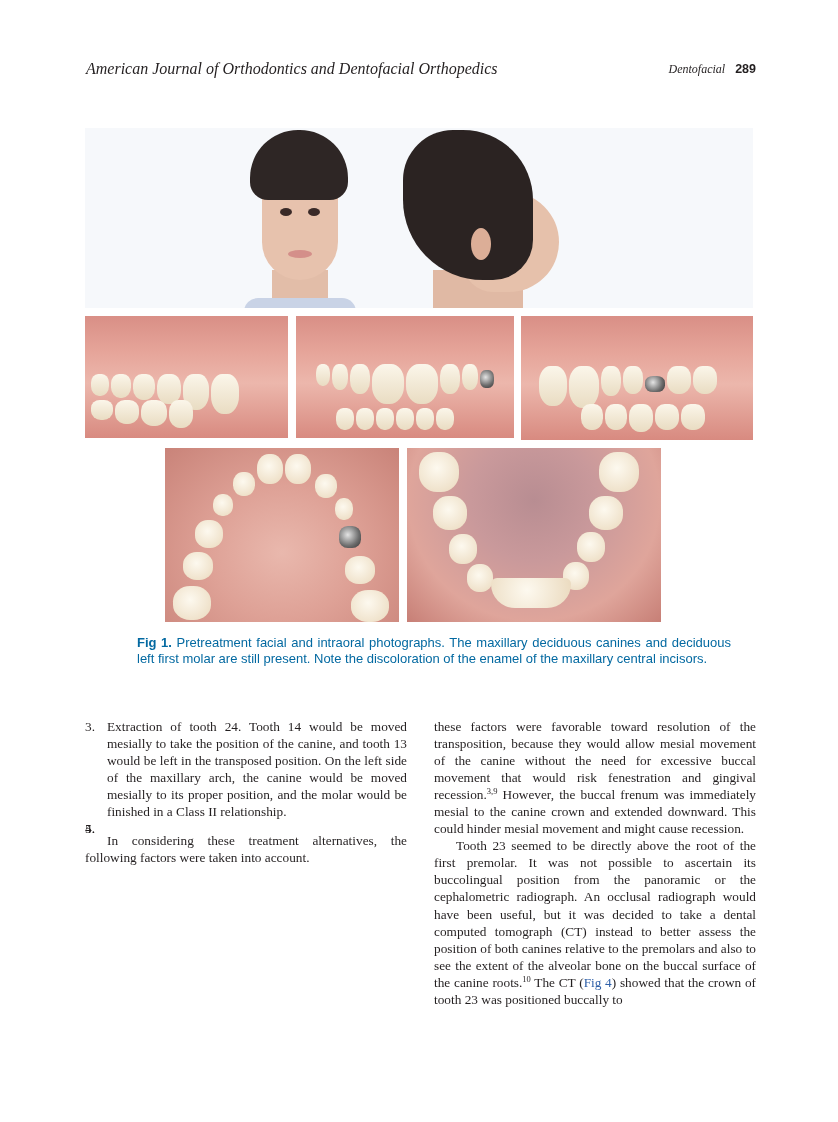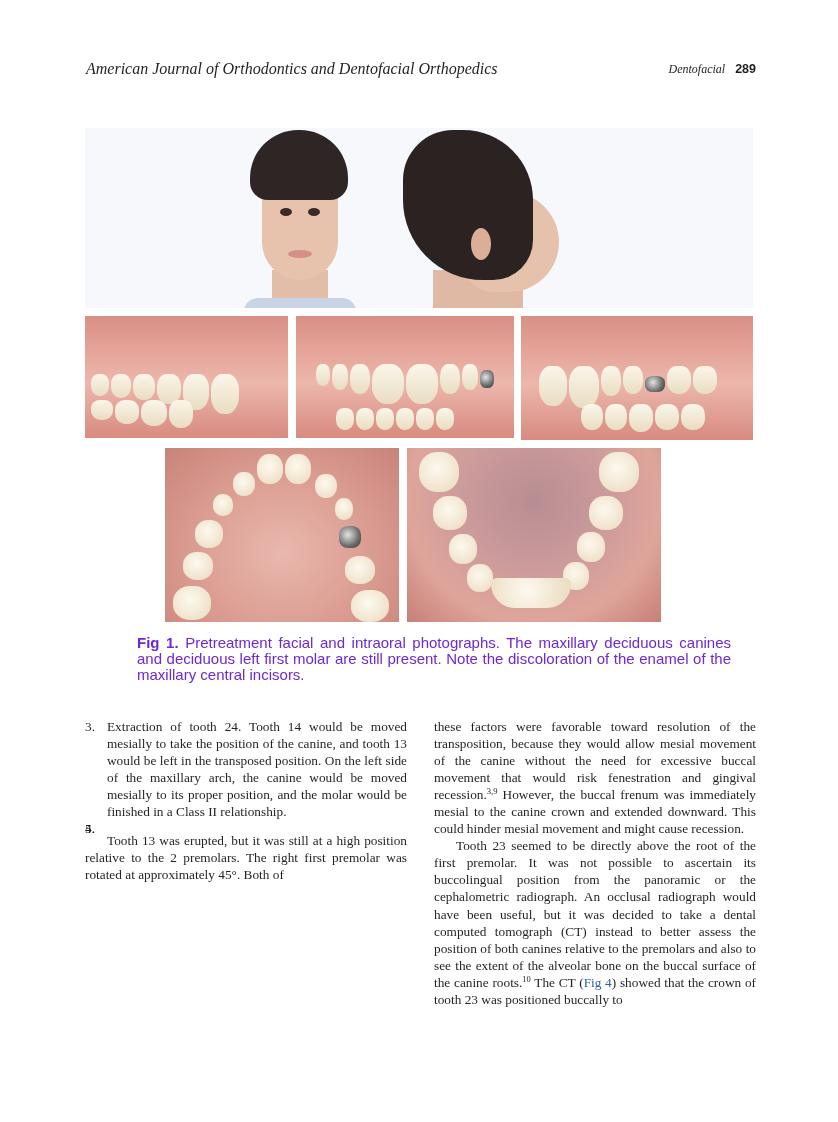--- a/index.html
+++ b/index.html
@@ -26,21 +26,21 @@
   .profile .neck { position: absolute; left: 30px; top: 140px; width: 90px; height: 40px; background: #e0b9a4; }
   
   .oral { background: linear-gradient(180deg, #d98f86 0%, #e6a59a 30%, #ecb7ac 55%, #d88a80 100%); }
   .teeth-row { position: absolute; display: flex; gap: 2px; }
   .tooth { background: linear-gradient(180deg, #fbf6ea, #e9dcc2); border-radius: 40% 40% 45% 45%; }
   .crown-metal { background: radial-gradient(circle at 40% 40%, #e4e4e4, #6c6c6c 60%, #333 100%); border-radius: 40%; }
   .occlusal { background: radial-gradient(ellipse at 50% 60%, #e9b8ad 0%, #dea196 45%, #c98379 100%); }
   .occlusal.lower { background: radial-gradient(ellipse at 50% 30%, #b88d92 0%, #c9999b 35%, #dfa59b 70%, #c77f76 100%); }
   .arch-tooth { position: absolute; background: radial-gradient(circle at 45% 40%, #fdf9ef, #ead9bd); border-radius: 45%; }
 
-  .caption { position: absolute; left: 137px; top: 635px; width: 594px; font-family: "Liberation Sans", sans-serif; font-size: 15px; line-height: 16px; text-align: justify; color: #6d28d9; }
+  .caption { position: absolute; left: 137px; top: 635px; width: 594px; font-family: "Liberation Sans", sans-serif; font-size: 13px; line-height: 16px; text-align: justify; color: #0369a1; }
   .caption .label { font-weight: bold; }
 
   .col { position: absolute; top: 718px; width: 322px; font-size: 13.3px; line-height: 17.05px; text-align: justify; }
   .col.left { left: 85px; }
   .col.right { left: 434px; }
   .col p { margin: 0; }
   .indent { text-indent: 22px; }
   .list-item { position: relative; padding-left: 22px; }
   .list-item .num { position: absolute; left: 0; top: 0; }
   .gap { height: 12px; }
@@ -166,19 +166,19 @@
     <span class="num">3.</span>
     <span>Extraction of tooth 24. Tooth 14 would be moved mesially to take the position of the canine, and tooth 13 would be left in the transposed position. On the left side of the maxillary arch, the canine would be moved mesially to its proper position, and the molar would be finished in a Class II relationship.</span>
   </div>
   <div class="list-item">
     <span class="num">4.</span>
   </div>
   <div class="list-item">
     <span class="num">5.</span>
   </div>
   <div class="gap"></div>
-  <p class="indent">Tooth 13 was erupted, but it was still at a high position relative to the 2 premolars. The right first premolar was rotated at approximately 45°. Both of</p>
+  <p class="indent">In considering these treatment alternatives, the following factors were taken into account.</p>
 </div>
 
 <div class="col right">
   <p><span>these factors were favorable toward resolution of the transposition, because they would allow mesial movement of the canine without the need for excessive buccal movement that would risk fenestration and gingival recession.</span><sup>3,9</sup><span> However, the buccal frenum was immediately mesial to the canine crown and extended downward. This could hinder mesial movement and might cause recession.</span></p>
   <p class="indent"><span>Tooth 23 seemed to be directly above the root of the first premolar. It was not possible to ascertain its buccolingual position from the panoramic or the cephalometric radiograph. An occlusal radiograph would have been useful, but it was decided to take a dental computed tomograph (CT) instead to better assess the position of both canines relative to the premolars and also to see the extent of the alveolar bone on the buccal surface of the canine roots.</span><sup>10</sup><span> The CT (</span><span class="link">Fig 4</span><span>) showed that the crown of tooth 23 was positioned buccally to</span></p>
 </div>
 
 </body></html>

